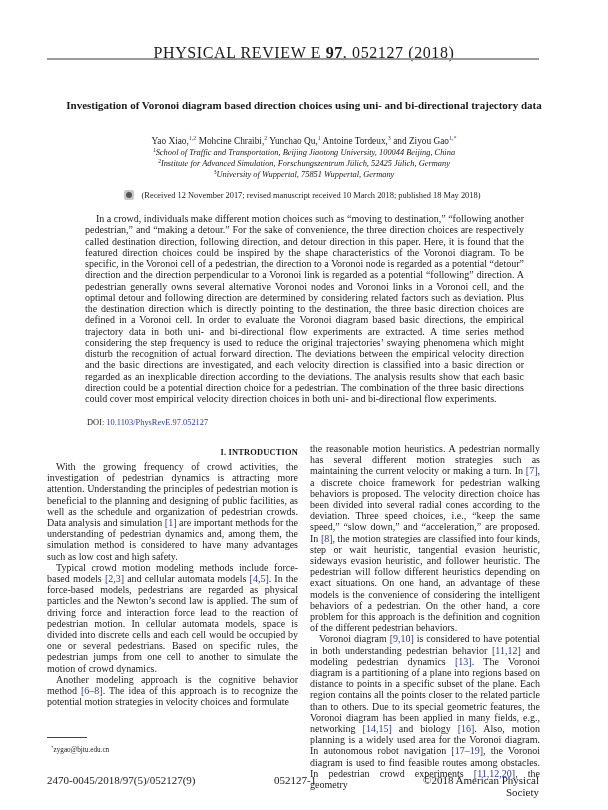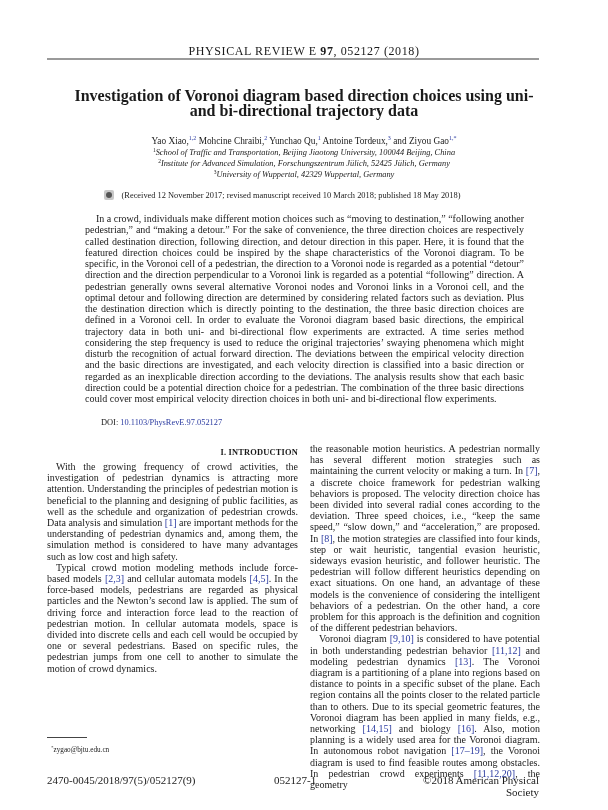--- a/index.html
+++ b/index.html
@@ -2,59 +2,59 @@
 <html><head>
 <meta charset="utf-8">
 <style>
   html, body { margin: 0; padding: 0; background: #ffffff; }
   body {
     width: 608px; height: 810px; position: relative; overflow: hidden;
     font-family: "Liberation Serif", "DejaVu Serif", serif; color: #1a1a1a;
   }
   .running-head {
     position: absolute; top: 44px; left: 0; width: 608px; text-align: center;
-    font-size: 12px; letter-spacing: 0.6px;
+    font-size: 16px; letter-spacing: 0.6px;
   }
   .running-head b { font-weight: bold; }
   .head-rule {
     position: absolute; top: 58px; left: 47px; width: 492px; height: 2px; background: #9a9a9a;
   }
   .title {
-    position: absolute; top: 88px; left: 60px; width: 488px; text-align: center;
-    font-size: 16px; font-weight: bold; line-height: 15px;
+    position: absolute; top: 98px; left: 60px; width: 488px; text-align: center;
+    font-size: 11px; font-weight: bold; line-height: 15px;
   }
   .authors {
     position: absolute; top: 136px; left: 0; width: 608px; text-align: center;
     font-size: 9.3px; line-height: 11px;
   }
   .authors sup { font-size: 6px; color: #2a3aa0; vertical-align: 4px; line-height: 0; }
   .affil {
     position: absolute; left: 0; width: 608px; text-align: center;
     font-size: 8.4px; font-style: italic; line-height: 10px;
   }
   .affil sup { font-size: 5.5px; vertical-align: 3px; line-height: 0; font-style: normal; }
   .received-row {
     position: absolute; top: 190px; left: 0; width: 564px; text-align: center;
-    font-size: 8.4px; line-height: 11px;
+    font-size: 8.4px; line-height: 11px; padding-left: 20px;
   }
   .crossmark {
     display: inline-block; width: 10px; height: 10px; border-radius: 2px;
     background: #c8c8c8; vertical-align: -2px; margin-right: 8px; position: relative;
   }
   .crossmark::after {
     content: ""; position: absolute; left: 2px; top: 2px; width: 6px; height: 6px;
     border-radius: 50%; background: #555;
   }
   .abstract {
     position: absolute; top: 213px; left: 85px; width: 439px;
     font-size: 10px; line-height: 11.25px; text-align: justify; text-indent: 11px;
     margin: 0;
   }
   .doi {
-    position: absolute; top: 418px; left: 101px; font-size: 8.4px;
+    position: absolute; top: 418px; left: 87px; font-size: 8.4px;
   }
   .doi a { color: #2a3aa0; text-decoration: none; }
   .col {
     position: absolute; width: 251px; font-size: 10px; line-height: 11.2px;
     text-align: justify;
   }
   .col p { margin: 0; text-indent: 9px; }
   .col-left { top: 461px; left: 47px; }
   .col-right { top: 443px; left: 310px; width: 230px; }
   .col-right p.cont { text-indent: 0; }
@@ -78,35 +78,36 @@
 <div class="head-rule"></div>
 
 <div class="title">Investigation of Voronoi diagram based direction choices using uni- and bi-directional trajectory data</div>
 
 <div class="authors">
   <span>Yao Xiao,</span><sup>1,2</sup><span> Mohcine Chraibi,</span><sup>2</sup><span> Yunchao Qu,</span><sup>1</sup><span> Antoine Tordeux,</span><sup>3</sup><span> and Ziyou Gao</span><sup>1,*</sup>
 </div>
 
 <div class="affil" style="top:148px"><sup>1</sup><span>School of Traffic and Transportation, Beijing Jiaotong University, 100044 Beijing, China</span></div>
 <div class="affil" style="top:159px"><sup>2</sup><span>Institute for Advanced Simulation, Forschungszentrum Jülich, 52425 Jülich, Germany</span></div>
-<div class="affil" style="top:170px"><sup>3</sup><span>University of Wuppertal, 42329 Wuppertal, Germany</span></div>
+<div class="affil" style="top:170px"><sup>3</sup><span>University of Wuppertal, 75851 Wuppertal, Germany</span></div>
 
 <div class="received-row">
   <span class="crossmark"></span><span>(Received 12 November 2017; revised manuscript received 10 March 2018; published 18 May 2018)</span>
 </div>
 
 <p class="abstract">In a crowd, individuals make different motion choices such as “moving to destination,” “following another pedestrian,” and “making a detour.” For the sake of convenience, the three direction choices are respectively called destination direction, following direction, and detour direction in this paper. Here, it is found that the featured direction choices could be inspired by the shape characteristics of the Voronoi diagram. To be specific, in the Voronoi cell of a pedestrian, the direction to a Voronoi node is regarded as a potential “detour” direction and the direction perpendicular to a Voronoi link is regarded as a potential “following” direction. A pedestrian generally owns several alternative Voronoi nodes and Voronoi links in a Voronoi cell, and the optimal detour and following direction are determined by considering related factors such as deviation. Plus the destination direction which is directly pointing to the destination, the three basic direction choices are defined in a Voronoi cell. In order to evaluate the Voronoi diagram based basic directions, the empirical trajectory data in both uni- and bi-directional flow experiments are extracted. A time series method considering the step frequency is used to reduce the original trajectories’ swaying phenomena which might disturb the recognition of actual forward direction. The deviations between the empirical velocity direction and the basic directions are investigated, and each velocity direction is classified into a basic direction or regarded as an inexplicable direction according to the deviations. The analysis results show that each basic direction could be a potential direction choice for a pedestrian. The combination of the three basic directions could cover most empirical velocity direction choices in both uni- and bi-directional flow experiments.</p>
 
 <div class="doi"><span>DOI: </span><a>10.1103/PhysRevE.97.052127</a></div>
 
 <div class="section-head">I. INTRODUCTION</div>
 
 <div class="col col-left">
   <p><span>With the growing frequency of crowd activities, the investigation of pedestrian dynamics is attracting more attention. Understanding the principles of pedestrian motion is beneficial to the planning and designing of public facilities, as well as the schedule and organization of pedestrian crowds. Data analysis and simulation </span><span class="ref">[1]</span><span> are important methods for the understanding of pedestrian dynamics and, among them, the simulation method is considered to have many advantages such as low cost and high safety.</span></p>
   <p><span>Typical crowd motion modeling methods include force-based models </span><span class="ref">[2,3]</span><span> and cellular automata models </span><span class="ref">[4,5]</span><span>. In the force-based models, pedestrians are regarded as physical particles and the Newton’s second law is applied. The sum of driving force and interaction force lead to the reaction of pedestrian motion. In cellular automata models, space is divided into discrete cells and each cell would be occupied by one or several pedestrians. Based on specific rules, the pedestrian jumps from one cell to another to simulate the motion of crowd dynamics.</span></p>
+  <p><span>Another modeling approach is the cognitive behavior method </span><span class="ref">[6–8]</span><span>. The idea of this approach is to recognize the potential motion strategies in velocity choices and formulate</span></p>
 </div>
 
 <div class="col col-right">
   <p class="cont"><span>the reasonable motion heuristics. A pedestrian normally has several different motion strategies such as maintaining the current velocity or making a turn. In </span><span class="ref">[7]</span><span>, a discrete choice framework for pedestrian walking behaviors is proposed. The velocity direction choice has been divided into several radial cones according to the deviation. Three speed choices, i.e., “keep the same speed,” “slow down,” and “acceleration,” are proposed. In </span><span class="ref">[8]</span><span>, the motion strategies are classified into four kinds, step or wait heuristic, tangential evasion heuristic, sideways evasion heuristic, and follower heuristic. The pedestrian will follow different heuristics depending on exact situations. On one hand, an advantage of these models is the convenience of considering the intelligent behaviors of a pedestrian. On the other hand, a core problem for this approach is the definition and cognition of the different pedestrian behaviors.</span></p>
   <p><span>Voronoi diagram </span><span class="ref">[9,10]</span><span> is considered to have potential in both understanding pedestrian behavior </span><span class="ref">[11,12]</span><span> and modeling pedestrian dynamics </span><span class="ref">[13]</span><span>. The Voronoi diagram is a partitioning of a plane into regions based on distance to points in a specific subset of the plane. Each region contains all the points closer to the related particle than to others. Due to its special geometric features, the Voronoi diagram has been applied in many fields, e.g., networking </span><span class="ref">[14,15]</span><span> and biology </span><span class="ref">[16]</span><span>. Also, motion planning is a widely used area for the Voronoi diagram. In autonomous robot navigation </span><span class="ref">[17–19]</span><span>, the Voronoi diagram is used to find feasible routes among obstacles. In pedestrian crowd experiments </span><span class="ref">[11,12,20]</span><span>, the geometry</span></p>
 </div>
 
 <div class="footnote-rule"></div>
 <div class="footnote"><sup>*</sup><span>zygao@bjtu.edu.cn</span></div>
 

